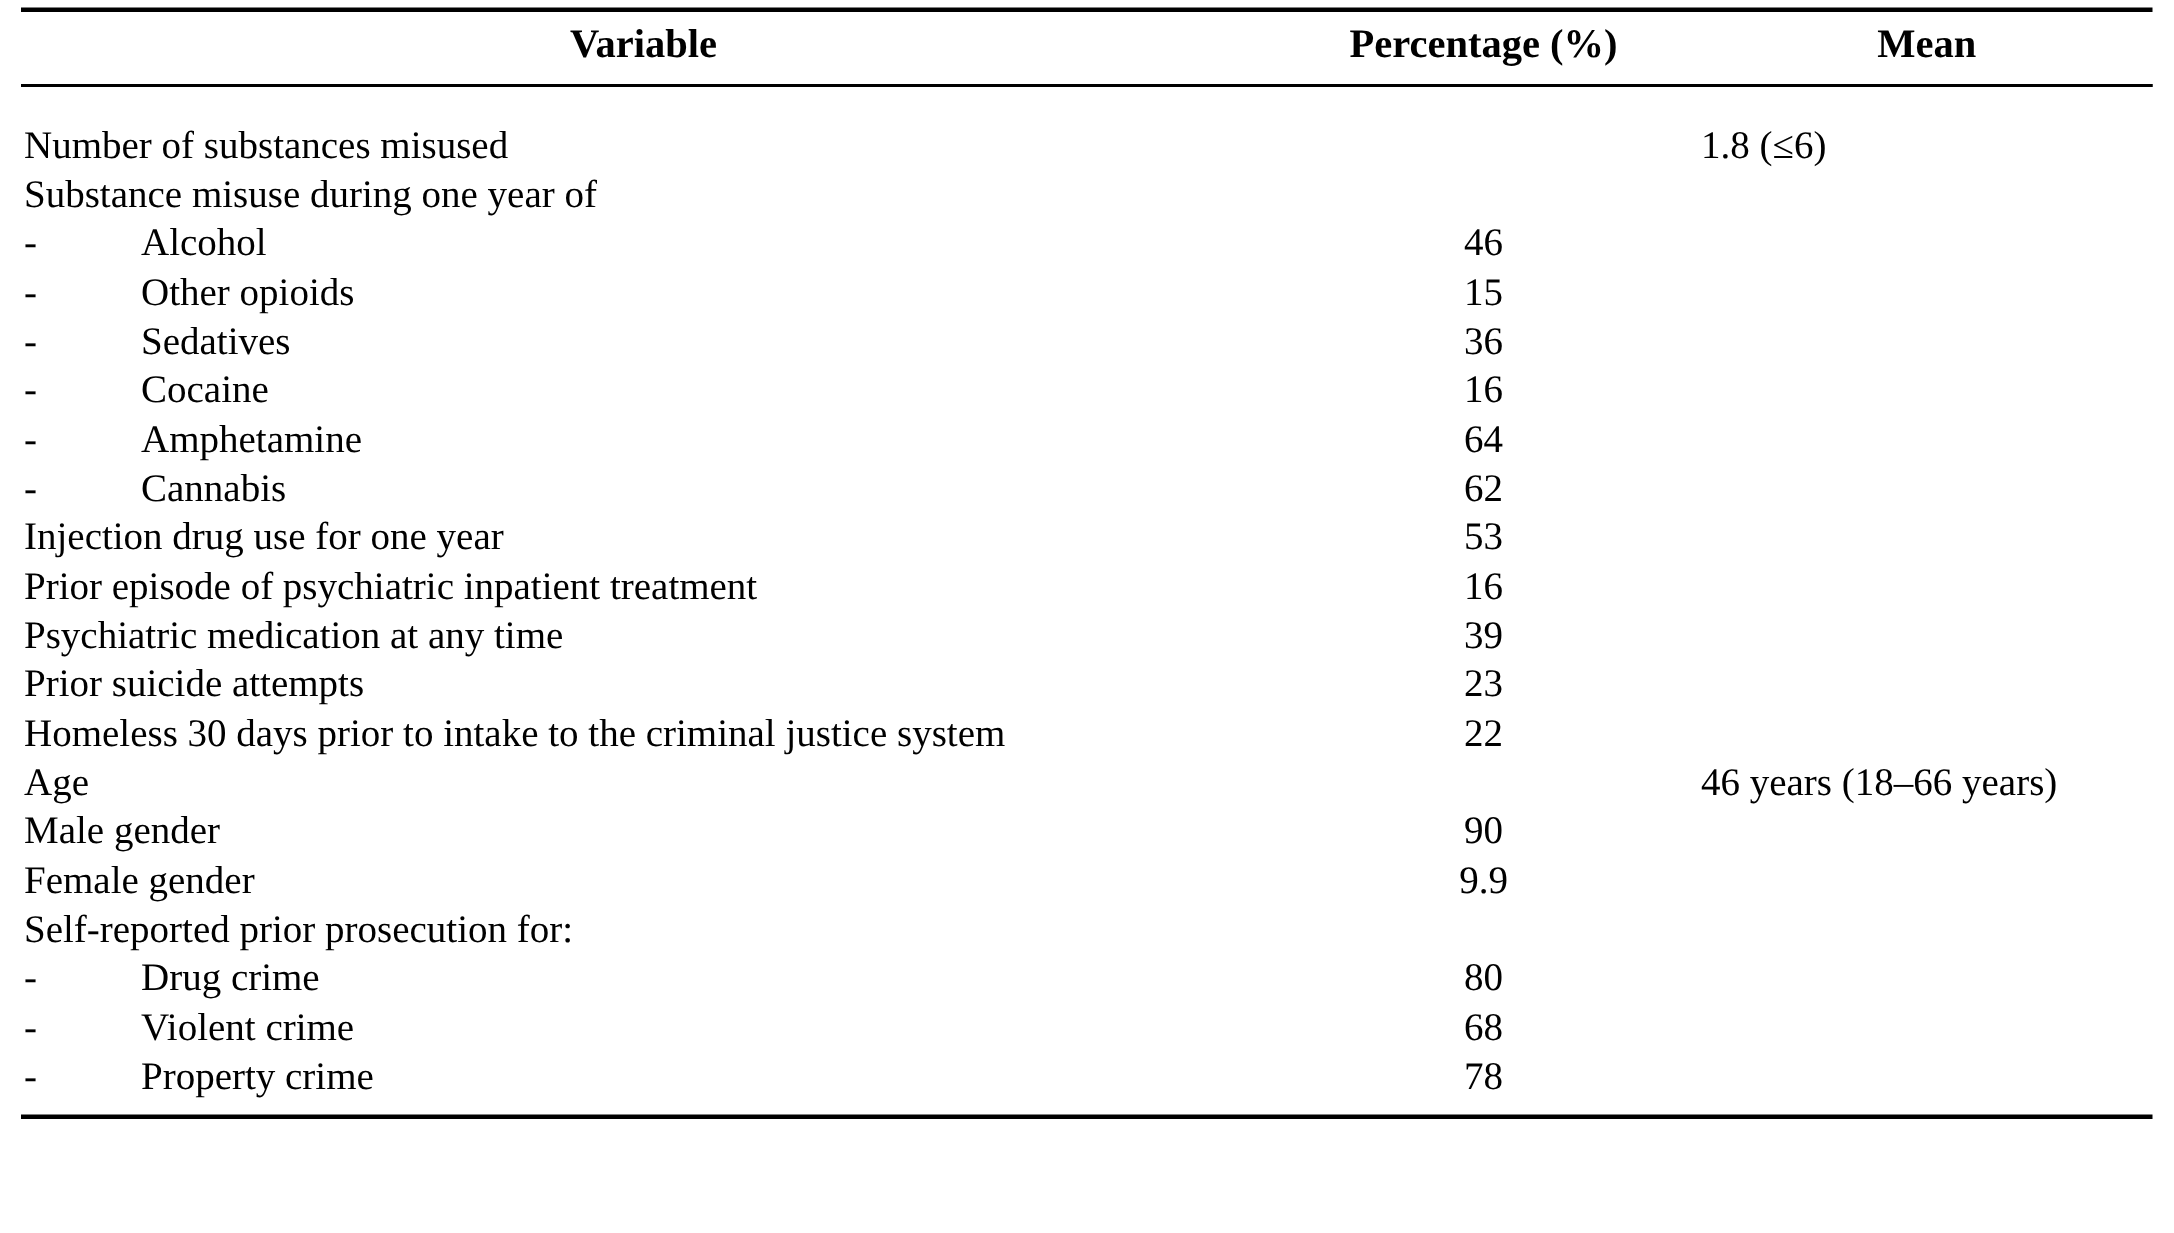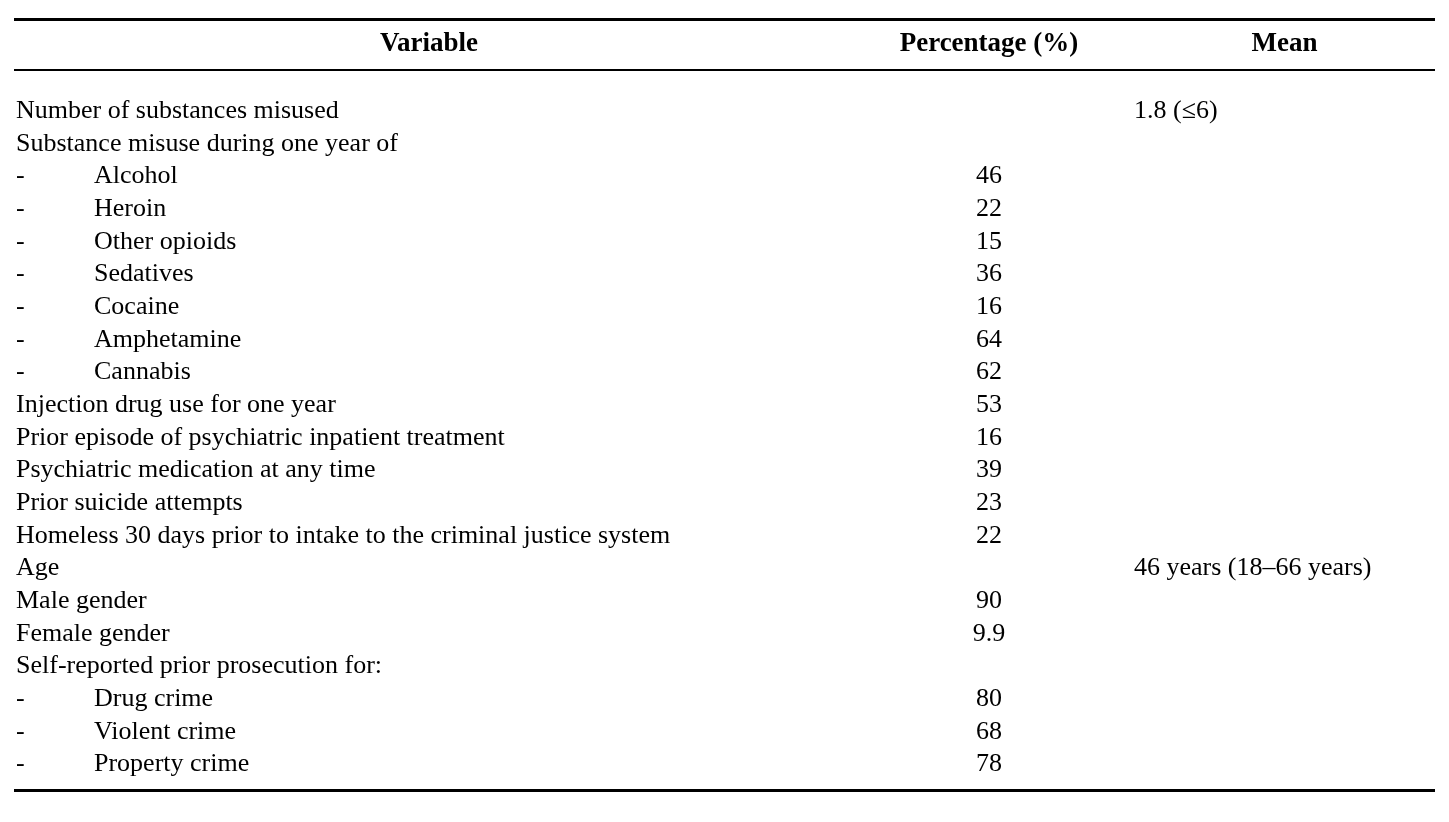--- a/index.html
+++ b/index.html
@@ -16,21 +16,21 @@
   }
   .page {
     width: 1449px;
     height: 822px;
     box-sizing: border-box;
     padding: 0;
     position: relative;
   }
   table.stat-table {
     width: 1421px;
-    margin: 18px 14px 0 14px;
+    margin: 5px 14px 0 14px;
     border-collapse: collapse;
     table-layout: fixed;
     font-size: 26px;
     line-height: 1.18;
   }
   table.stat-table col.c-var { width: 830px; }
   table.stat-table col.c-pct { width: 290px; }
   table.stat-table col.c-mean { width: 301px; }
 
   thead th {
@@ -104,25 +104,20 @@
         <td class="pct"></td>
         <td class="mean"></td>
       </tr>
 
       <tr class="bullet-row">
         <td class="var"><span class="dash">-</span><span>Alcohol</span></td>
         <td class="pct">46</td>
         <td class="mean"></td>
       </tr>
 
-      <tr class="bullet-row">
-        <td class="var"><span class="dash">-</span><span>Heroin</span></td>
-        <td class="pct">22</td>
-        <td class="mean"></td>
-      </tr>
 
       <tr class="bullet-row">
         <td class="var"><span class="dash">-</span><span>Other opioids</span></td>
         <td class="pct">15</td>
         <td class="mean"></td>
       </tr>
 
       <tr class="bullet-row">
         <td class="var"><span class="dash">-</span><span>Sedatives</span></td>
         <td class="pct">36</td>

